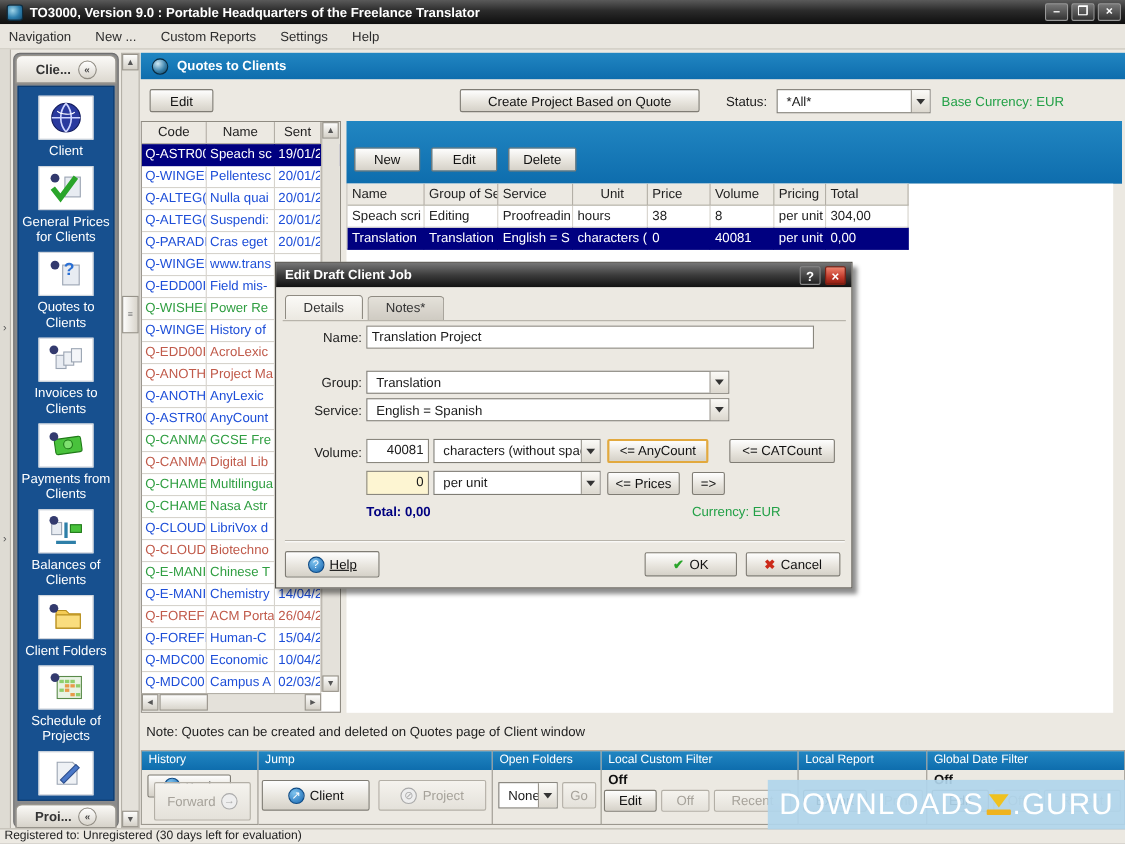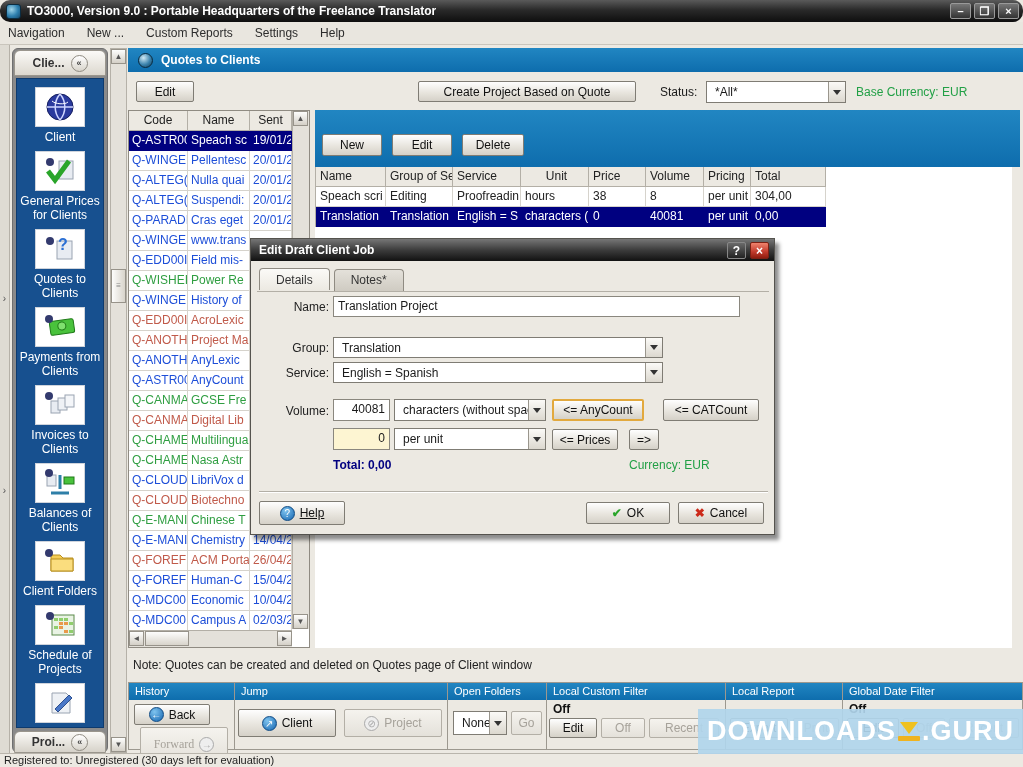--- a/index.html
+++ b/index.html
@@ -4,21 +4,21 @@
 <style>
   * { margin:0; padding:0; box-sizing:border-box; }
   html,body { width:1023px; height:767px; overflow:hidden; background:#000; }
   body { font-family:"Liberation Sans", sans-serif; font-size:12px; color:#1a1a1a; }
   .screen { position:absolute; left:0; top:0; width:1023px; height:767px; background:#ece9e2; }
   .abs { position:absolute; }
 
   
   .titlebar { left:0; top:0; width:1023px; height:22px;
     background:linear-gradient(#5a5a5a,#2a2a2a 45%,#0e0e0e);
-    color:#fff; font-weight:bold; display:flex; align-items:center; padding-left:6px; gap:6px;border-radius:10px; }
+    color:#fff; font-weight:bold; display:flex; align-items:center; padding-left:6px; gap:6px; }
   .app-ico { width:15px; height:15px; border-radius:3px;
     background:radial-gradient(circle at 35% 35%, #9fd4e8, #2d7fae 55%, #174b6e); border:1px solid #0c2c40; }
   .wbtns { position:absolute; right:4px; top:3px; display:flex; gap:3px; }
   .wbtn { width:21px; height:16px; background:linear-gradient(#777,#333); border:1px solid #999;
     color:#fff; font-size:11px; line-height:14px; text-align:center; border-radius:2px; }
   .menubar { left:0; top:22px; width:1023px; height:23px; background:#e9e6df; border-bottom:1px solid #c9c5bc;
     display:flex; align-items:center; padding-left:8px; gap:22px; color:#2c2c2c; }
   .statusbar { left:0; top:753px; width:1023px; height:14px; background:#ece9e2; border-top:1px solid #b9b5ac;
     font-size:11px; padding-left:4px; color:#222; line-height:13px; }
 
@@ -119,21 +119,21 @@
   .txt.num { text-align:right; }
   .cream { background:#fdf5d2; }
   .hl { border:2px solid #e2a93e; }
   .dlgsep { position:absolute; left:8px; top:252px; width:509px; border-top:1px solid #b3afa6; border-bottom:1px solid #fff; }
 
   .green { color:#22a046; }
   .navyb { color:#000080; font-weight:bold; }
 
   
   .wmark { left:698px; top:709px; width:325px; height:45px; background:rgba(176,213,236,0.92);
-    display:flex; align-items:center; justify-content:center; color:#fff; font-weight:bold; font-size:27px; letter-spacing:1px;
+    display:flex; align-items:center; justify-content:center; color:#fff; font-weight:normal; font-size:27px; letter-spacing:1px;
     z-index:60; }
   .dl-ico { display:inline-flex; flex-direction:column; align-items:center; margin:0 2px; }
   .dl-arrow { width:0; height:0; border-left:9px solid transparent; border-right:9px solid transparent; border-top:12px solid #efc11f; }
   .dl-bar { width:22px; height:5px; background:#efb31f; margin-top:2px; border-radius:1px; }
 </style>
 </head>
 <body>
 
 <div class="screen">
 
@@ -192,37 +192,37 @@
             <rect x="14" y="8" width="15" height="18" fill="#e8ecf2" stroke="#9aa4b2"></rect>
             <text x="15" y="17" font-size="16" font-weight="bold" fill="#2a6fd4">?</text>
             <circle cx="7" cy="8" r="4" fill="#333a6e"></circle>
           </svg>
         </div>
         <div class="side-lbl">Quotes to Clients</div>
       </div>
       <div class="side-item">
         <div class="tile">
           <svg width="34" height="32" viewBox="0 0 34 32">
-            <rect x="7" y="9" width="24" height="14" rx="2" fill="#49c23c" stroke="#1f7a18" transform="rotate(-8 19 16)"></rect>
-            <circle cx="19" cy="15" r="4" fill="#7fe06f" stroke="#1f7a18" transform="rotate(-8 19 16)"></circle>
-            <circle cx="6" cy="8" r="4" fill="#333a6e"></circle>
-          </svg>
-        </div>
-        <div class="side-lbl">Payments from Clients</div>
-      </div>
-      <div class="side-item">
-        <div class="tile">
-          <svg width="34" height="32" viewBox="0 0 34 32">
             <rect x="8" y="12" width="9" height="12" fill="#e8ecf2" stroke="#9aa4b2"></rect>
             <rect x="15" y="9" width="9" height="12" fill="#eef1f5" stroke="#9aa4b2"></rect>
             <rect x="22" y="6" width="9" height="12" fill="#f4f6f9" stroke="#9aa4b2"></rect>
             <circle cx="6" cy="7" r="4" fill="#333a6e"></circle>
           </svg>
         </div>
         <div class="side-lbl">Invoices to Clients</div>
+      </div>
+      <div class="side-item">
+        <div class="tile">
+          <svg width="34" height="32" viewBox="0 0 34 32">
+            <rect x="7" y="9" width="24" height="14" rx="2" fill="#49c23c" stroke="#1f7a18" transform="rotate(-8 19 16)"></rect>
+            <circle cx="19" cy="15" r="4" fill="#7fe06f" stroke="#1f7a18" transform="rotate(-8 19 16)"></circle>
+            <circle cx="6" cy="8" r="4" fill="#333a6e"></circle>
+          </svg>
+        </div>
+        <div class="side-lbl">Payments from Clients</div>
       </div>
       <div class="side-item">
         <div class="tile">
           <svg width="34" height="32" viewBox="0 0 34 32">
             <path d="M17 8v14M8 26h18" stroke="#2e7fa8" stroke-width="3"></path>
             <rect x="4" y="8" width="9" height="11" fill="#e8ecf2" stroke="#9aa4b2"></rect>
             <rect x="21" y="10" width="10" height="7" fill="#49c23c" stroke="#1f7a18"></rect>
             <circle cx="6" cy="6" r="4" fill="#333a6e"></circle>
           </svg>
         </div>
@@ -486,21 +486,21 @@
 
   <div class="abs noteline">Note: Quotes can be created and deleted on Quotes page of Client window</div>
 
   <div class="abs bpanels">
     <div class="bpanel" style="width:107px;">
       <div class="ph">History</div>
       <div class="btn abs" style="left:5px; top:21px; width:76px; height:21px;">
         <span class="circle-ico ci-blue">←</span>
         <span>Back</span>
       </div>
-      <div class="btn dis abs" style="left:11px; top:44px; width:88px; height:35px;font-family:Liberation Serif, serif;">
+      <div class="btn dis abs" style="left:11px; top:28px; width:88px; height:35px;">
         <span>Forward</span>
         <span class="circle-ico ci-grey">→</span>
       </div>
     </div>
     <div class="bpanel" style="width:213px;">
       <div class="ph">Jump</div>
       <div class="btn abs" style="left:3px; top:26px; width:98px; height:28px;">
         <span class="circle-ico ci-blue">↗</span>
         <span>Client</span>
       </div>

